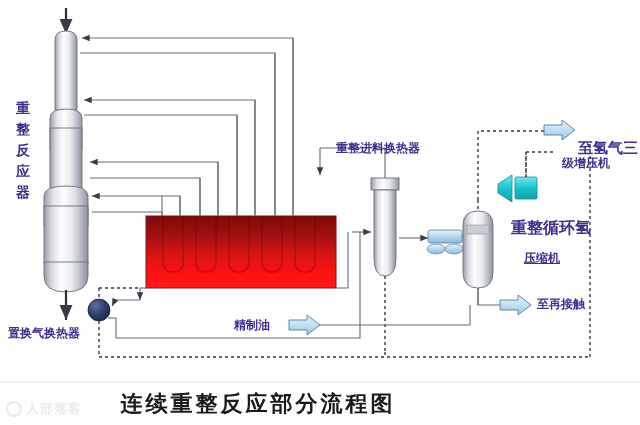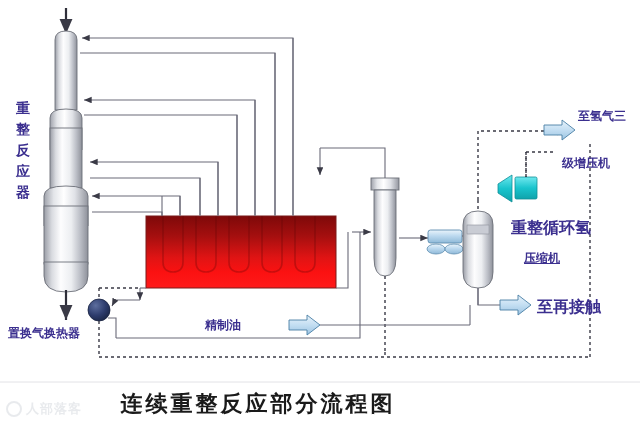--- a/index.html
+++ b/index.html
@@ -41,54 +41,54 @@
     white-space: normal;
     word-break: break-all;
   }
   #label-exchanger-displacement {
     left: 8px;
     top: 327px;
     font-size: 12px;
     text-align: center;
   }
   #label-refined-oil {
-    left: 205px;
+    left: 234px;
     top: 319px;
     font-size: 12px;
   }
   #label-feed-exchanger {
     left: 336px;
     top: 142px;
     font-size: 12px;
   }
   #label-to-h2-line1 {
     left: 578px;
-    top: 110px;
-    font-size: 12px;
+    top: 140px;
+    font-size: 15px;
   }
   #label-to-h2-line2 {
     left: 562px;
     top: 157px;
     font-size: 12px;
   }
   #label-recycle-comp-line1 {
     left: 511px;
     top: 219px;
     font-size: 16px;
   }
   #label-recycle-comp-line2 {
     left: 524px;
     top: 252px;
     font-size: 12px;
     text-decoration: underline;
   }
   #label-to-recontact {
     left: 537px;
     top: 298px;
-    font-size: 16px;
+    font-size: 12px;
   }
   #diagram-title {
     position: absolute;
     left: 0;
     top: 389px;
     width: 516px;
     text-align: center;
     font-family: Liberation Serif, serif;
     font-size: 22px;
     font-weight: bold;
@@ -314,20 +314,21 @@
 
     <line x1="0" y1="382" x2="640" y2="382" stroke="#e2e2e6" stroke-width="1"></line>
   </svg>
 
   <div class="lbl" id="label-reactor">重整反应器</div>
 
   <div class="lbl" id="label-exchanger-displacement">置换气换热器</div>
 
   <div class="lbl" id="label-refined-oil">精制油</div>
 
+  <div class="lbl" id="label-feed-exchanger">重整进料换热器</div>
 
   <div class="lbl" id="label-to-h2-line1">至氢气三</div>
   <div class="lbl" id="label-to-h2-line2">级增压机</div>
 
   <div class="lbl" id="label-recycle-comp-line1">重整循环氢</div>
   <div class="lbl" id="label-recycle-comp-line2">压缩机</div>
 
   <div class="lbl" id="label-to-recontact">至再接触</div>
 
   <div id="diagram-title">连续重整反应部分流程图</div>

